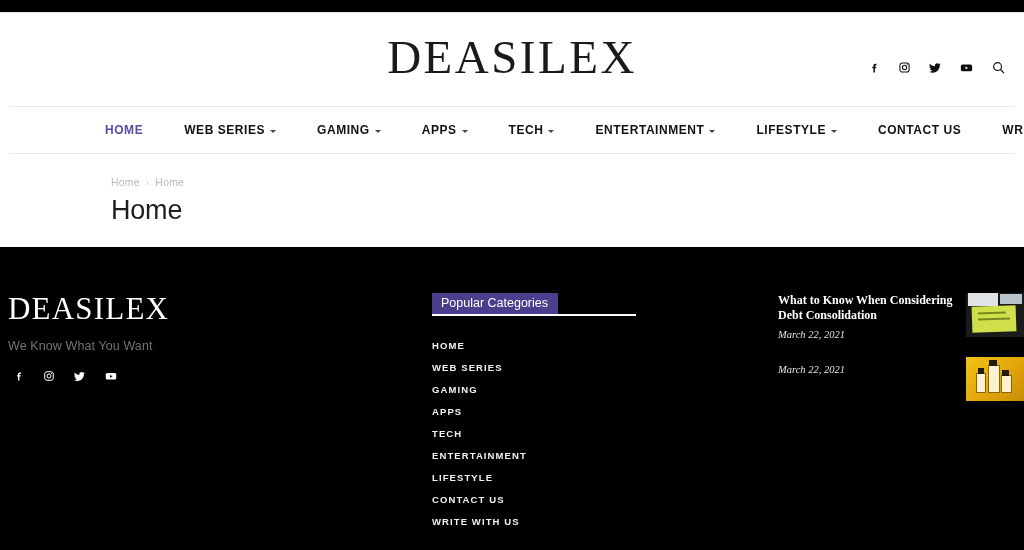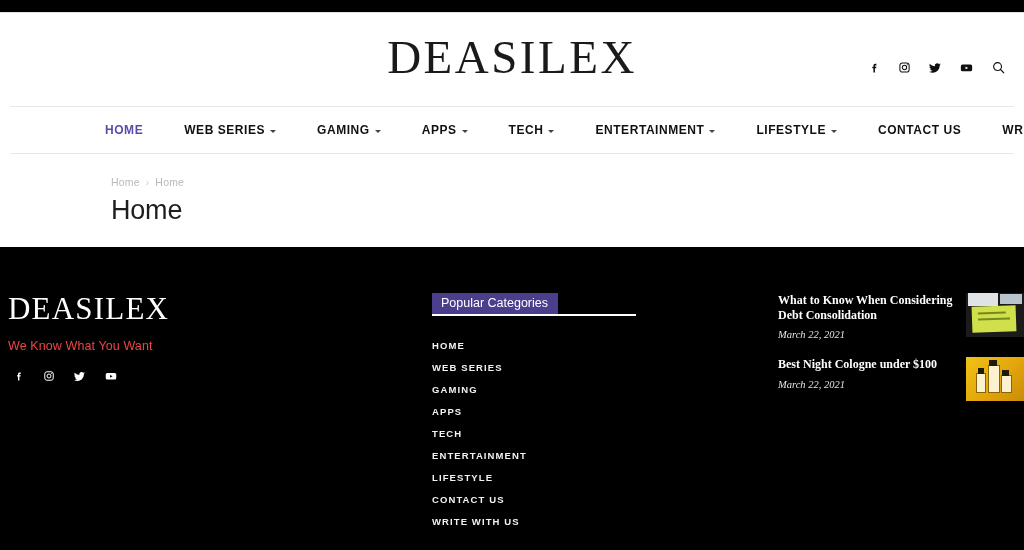--- a/index.html
+++ b/index.html
@@ -126,21 +126,21 @@
   }
   .col-brand { width: 432px; padding-left: 8px; }
   .foot-logo {
     font-family: "Liberation Serif", serif;
     font-size: 31px;
     color: #ffffff;
     letter-spacing: 1.2px;
     line-height: 1;
   }
   .foot-tagline {
-    color: #ef4444;
+    color: #737373;
     font-size: 12.5px;
     margin-top: 15px;
     letter-spacing: .1px;
   }
   .foot-social {
     margin-top: 16px;
     display: flex;
     gap: 18px;
     align-items: center;
     padding-left: 5px;
@@ -411,21 +411,20 @@
               <span class="paper"></span>
               <span class="paper2"></span>
               <span class="note">
                 <span class="l1"></span>
                 <span class="l2"></span>
               </span>
             </div>
           </div>
           <div class="pick">
             <div class="pick-text">
-              <div class="pick-title">Best Night Cologne under $100</div>
               <div class="pick-date">March 22, 2021</div>
             </div>
             <div class="thumb cologne">
               <i class="b1"></i>
               <i class="b2"></i>
               <i class="b3"></i>
               <i class="c1"></i>
               <i class="c2"></i>
               <i class="c3"></i>
             </div>

